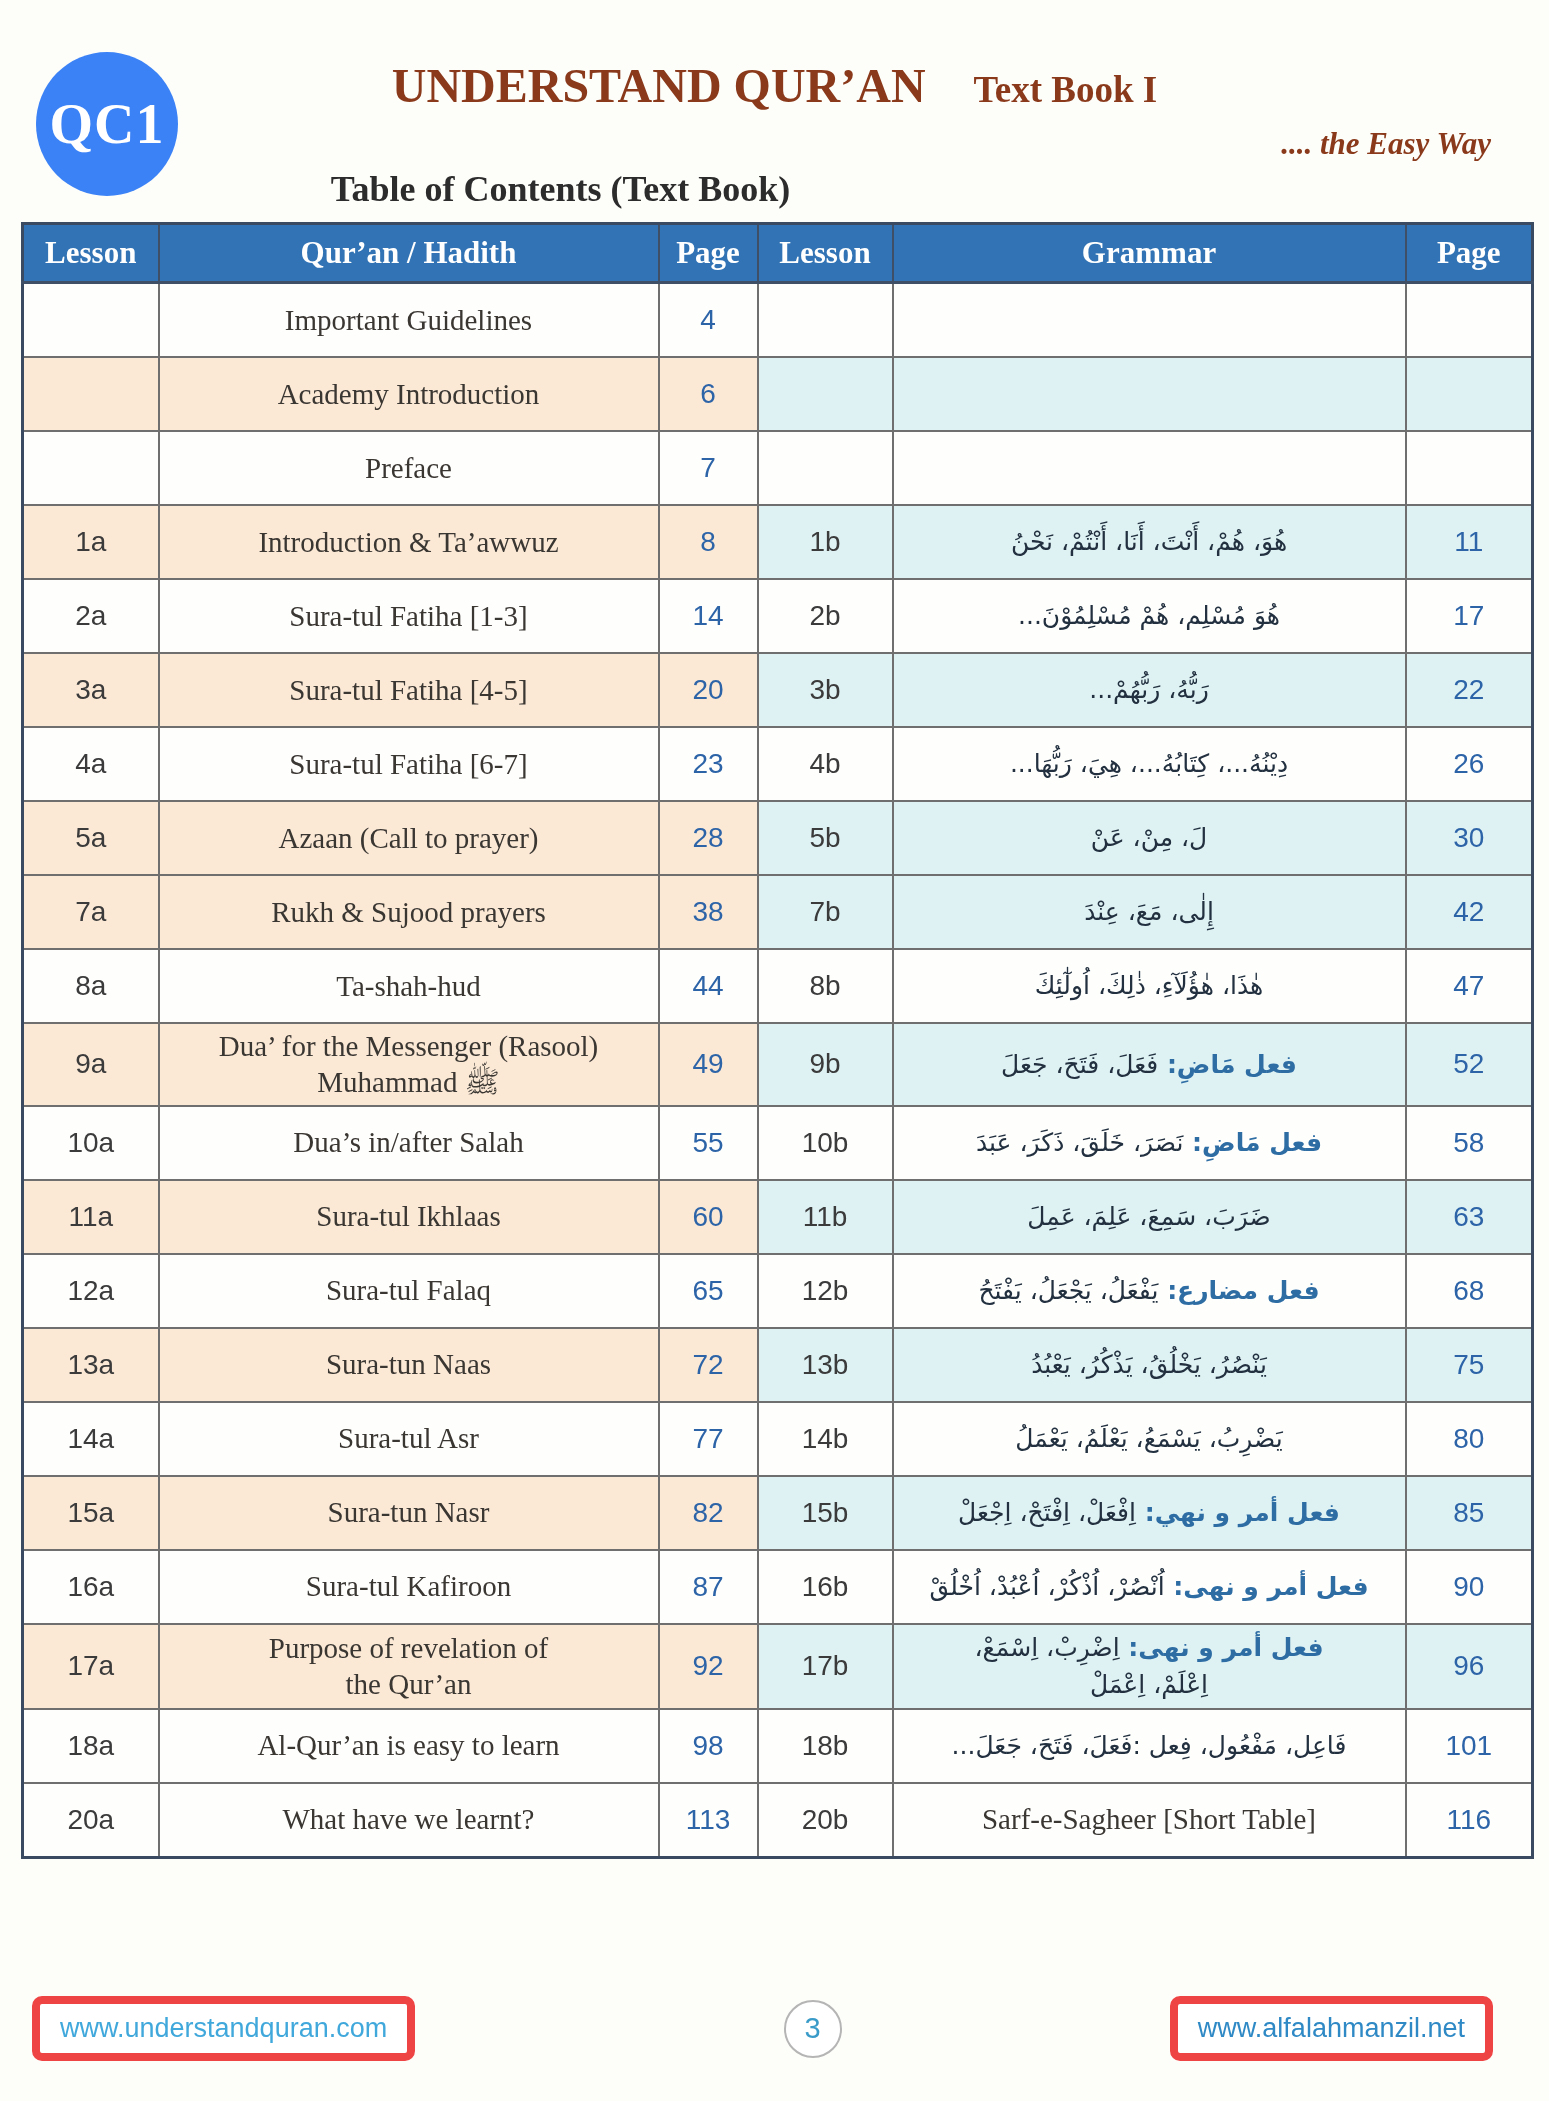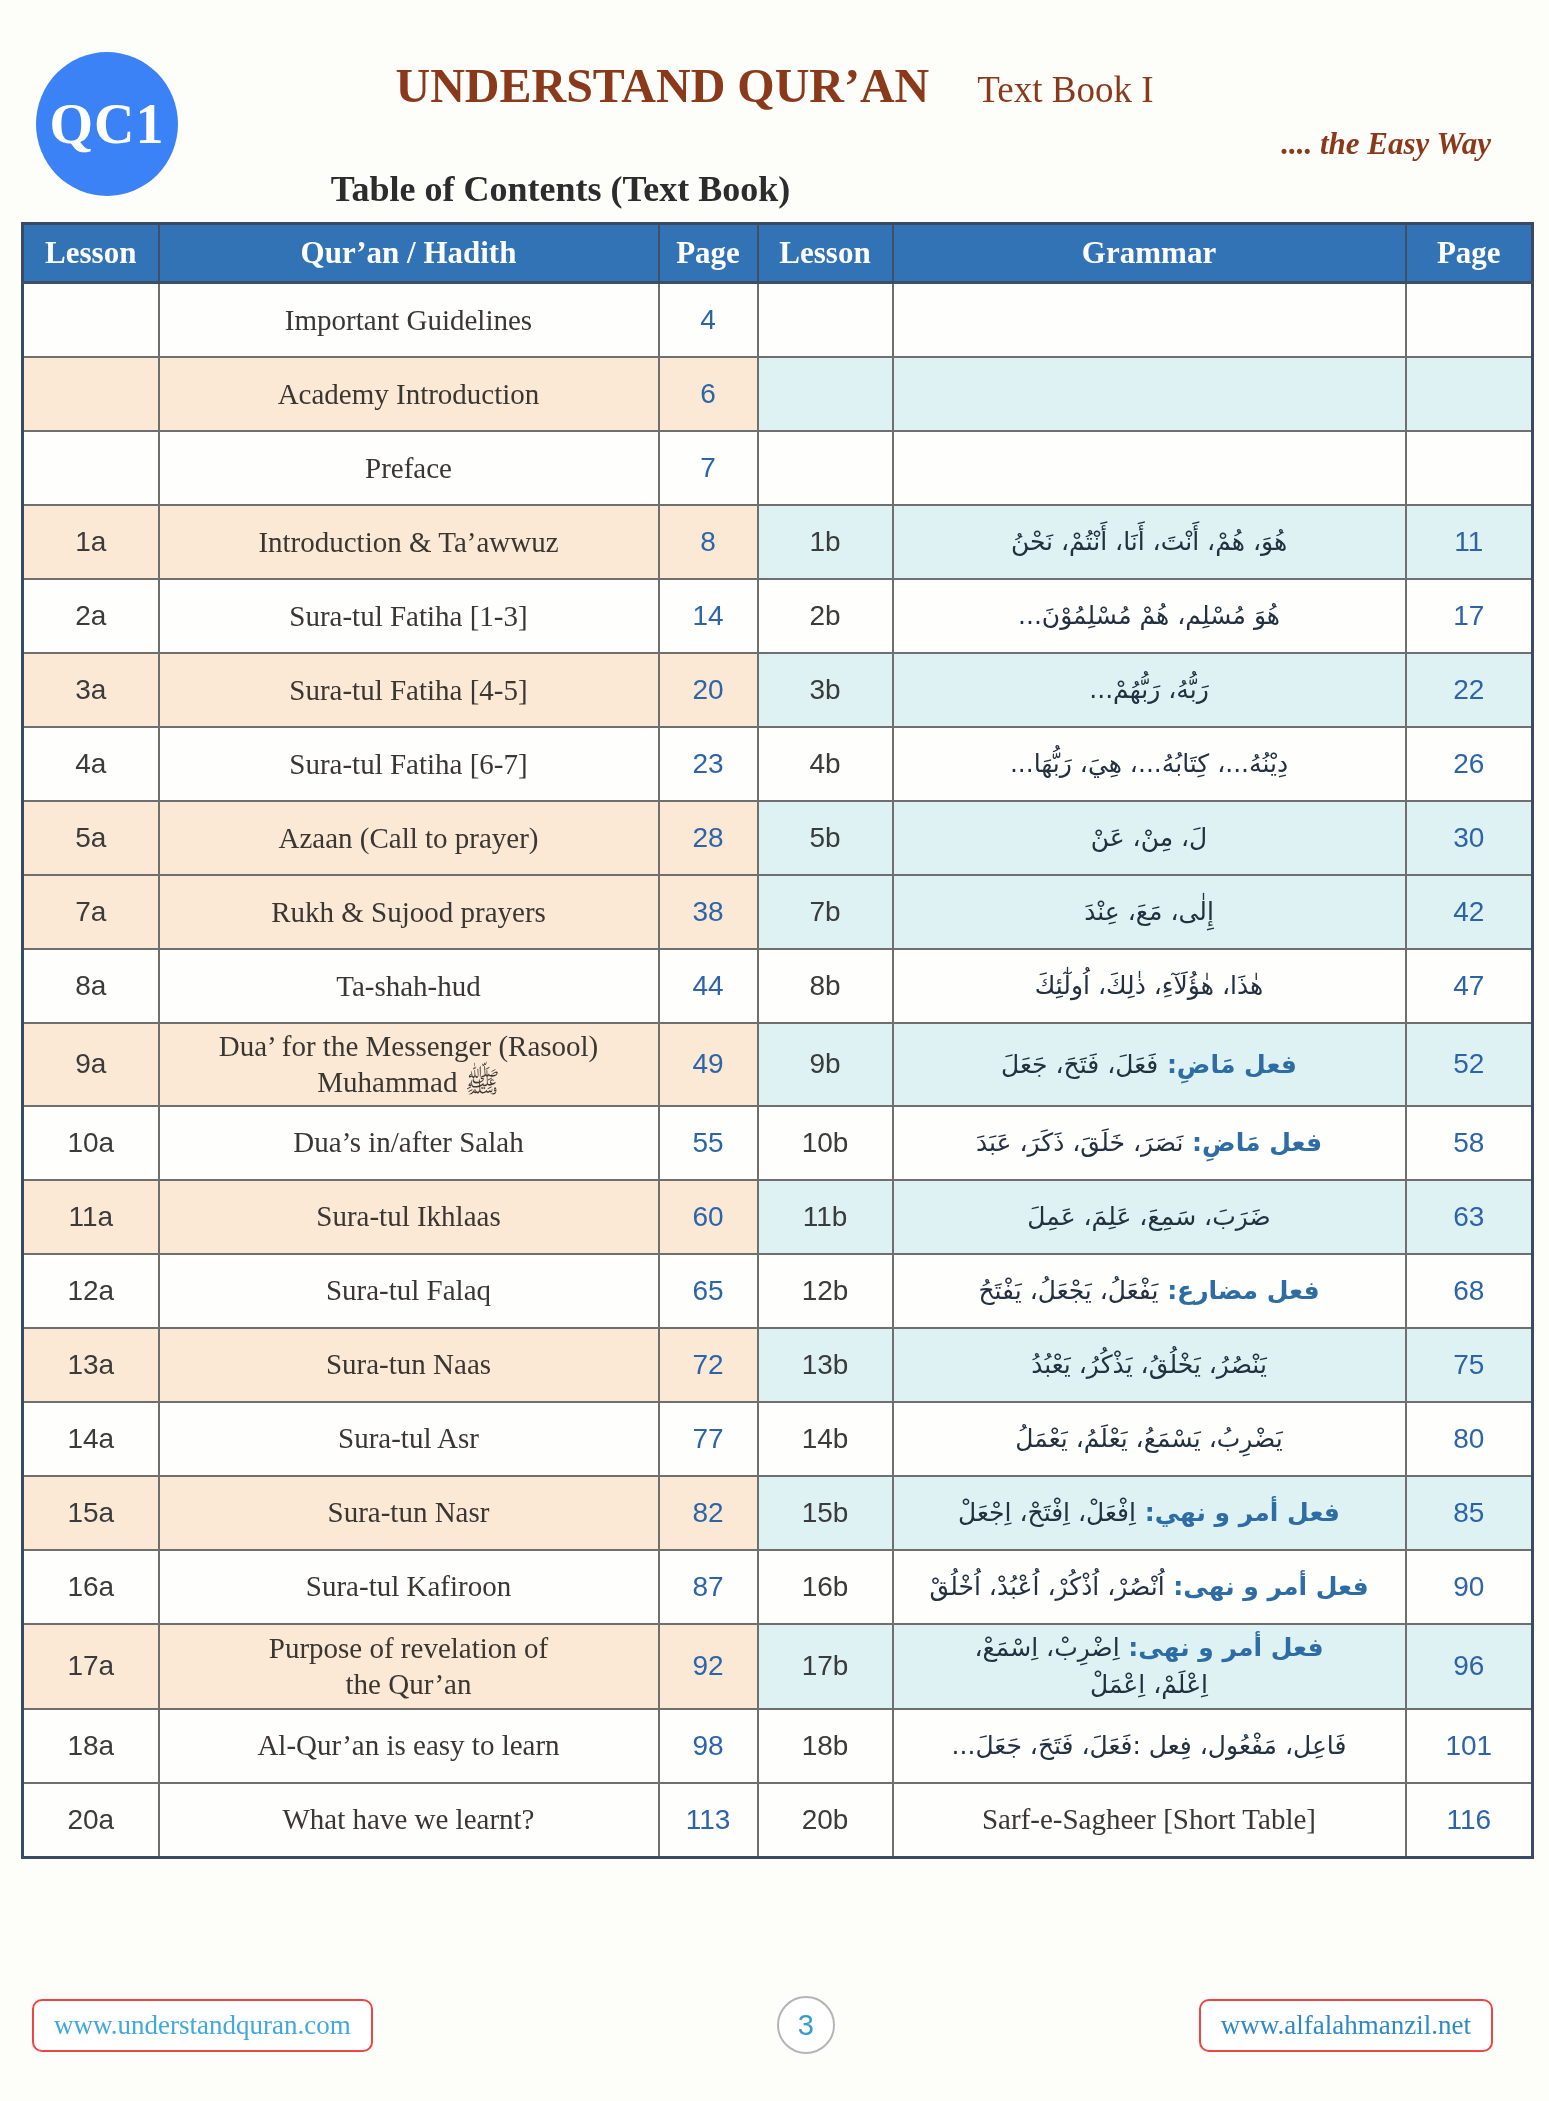--- a/index.html
+++ b/index.html
@@ -23,21 +23,21 @@
     color: #fff; font-size: 56px; font-weight: bold;
     font-family: "Liberation Serif", serif;
     letter-spacing: 1px;
   }
   .title-line {
     position: absolute; top: 58px; left: 0; width: 100%;
     text-align: center; white-space: nowrap;
     color: #8a3a1b;
   }
   .title-main  { font-size: 48px; font-weight: bold; letter-spacing: 0px; }
-  .title-sub   { font-size: 37px; font-weight: normal; margin-left: 44px; }
+  .title-sub   { font-size: 37px; font-weight: bold; margin-left: 44px; }
   .tagline {
     position: absolute; top: 126px; right: 58px;
     color: #8a3a1b; font-size: 31px; font-weight: bold; font-style: italic;
     font-family: "Liberation Serif", serif;
   }
   .toc-title {
     position: absolute; top: 168px; left: 0; width: 100%;
     text-align: center; transform: translateX(-214px);
     font-size: 36px; font-weight: bold; color: #2c2c2c;
     font-family: "Liberation Serif", serif;
@@ -99,23 +99,23 @@
     font-size: 29px; color: #3a3632;
   }
 
   
   .footer {
     position: absolute; left: 0; top: 1996px; width: 100%;
     display: flex; align-items: center; justify-content: space-between;
     padding: 0 32px; box-sizing: border-box;
   }
   .url-box {
-    border: 2px solid #ef4444; border-radius: 10px;
+    border: 8px solid #ef4444; border-radius: 10px;
     padding: 9px 20px;
-    font-family: Liberation Serif, serif;
+    font-family: Liberation Sans, sans-serif;
     font-size: 27px; background: #fff; text-align: center;
   }
   .url-left  { color: #41a8dc; }
   .url-right { color: #2f89c5; margin-right: 24px; }
   .page-circle {
     width: 54px; height: 54px; border: 2px solid #b5b5b5; border-radius: 50%;
     display: flex; align-items: center; justify-content: center;
     font-family: "Liberation Sans", sans-serif;
     font-size: 29px; color: #3a9bc9; background: #fff;
     margin-left: 40px;

